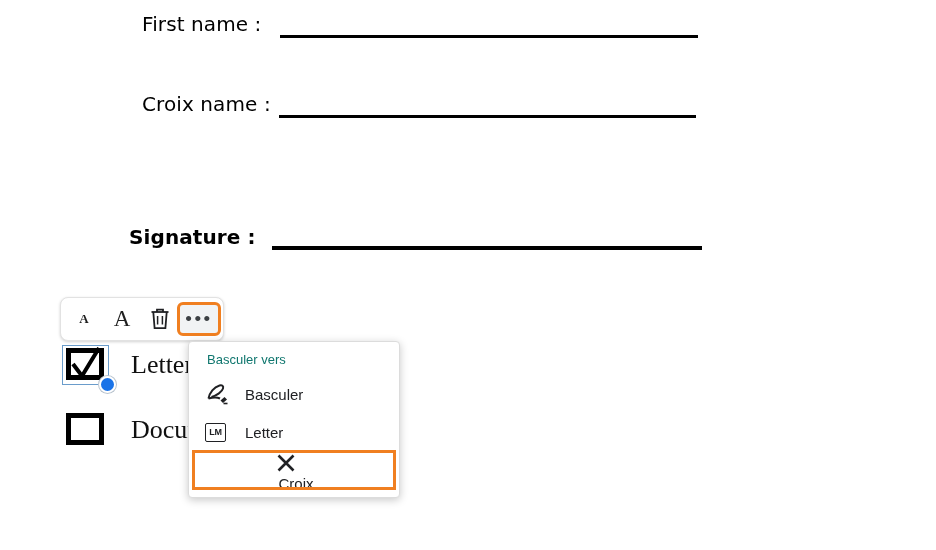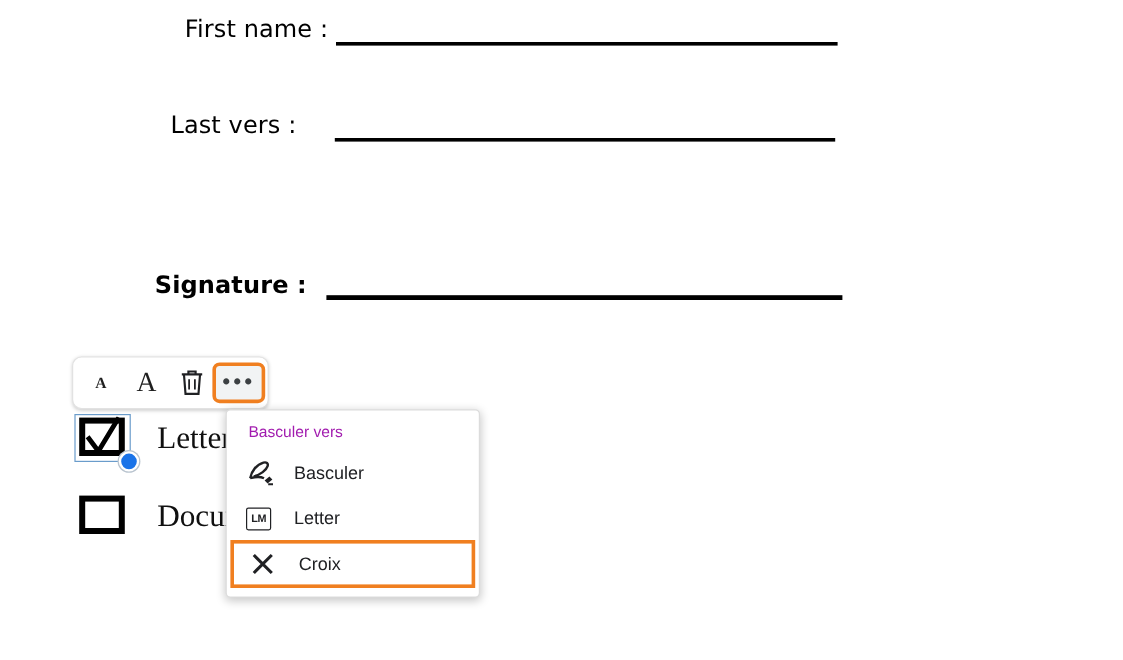--- a/index.html
+++ b/index.html
@@ -29,21 +29,21 @@
     letter-spacing: 0.1px;
   }
   .field-label.bold {
     font-weight: bold;
   }
   .field-rule {
     position: absolute;
     background: #000;
   }
 
-  #field-first-name { left: 154px; top: 12px; }
+  #field-first-name { left: 142px; top: 12px; }
   #rule-first-name  { left: 280px; top: 35px; width: 418px; height: 3px; }
 
   #field-last-name  { left: 142px; top: 92px; }
   #rule-last-name   { left: 279px; top: 115px; width: 417px; height: 3px; }
 
   #field-signature  { left: 129px; top: 225px; }
   #rule-signature   { left: 272px; top: 246px; width: 430px; height: 4px; }
 
   
   .option-row {
@@ -159,38 +159,39 @@
     width: 210px;
     background: #ffffff;
     border: 1px solid #dcdcdc;
     border-radius: 4px;
     box-shadow: 0 2px 8px rgba(0,0,0,0.22);
     padding: 6px 0 8px 0;
     z-index: 10;
   }
   .menu-header {
     font-size: 13px;
-    color: #a21caf;
+    color: #0f766e;
     padding: 4px 0 8px 18px;
     font-family: "Liberation Sans", sans-serif;
   }
   .menu-item {
     height: 38px;
     display: flex;
     align-items: center;
     padding: 0 12px 0 16px;
     font-size: 15px;
     color: #202124;
     position: relative;
     box-sizing: border-box;
   }
   .menu-item.highlighted {
     outline: 3px solid #f07f20;
     outline-offset: -2px;
     margin: 0 4px;
+    flex-direction: column;
   }
   .mi-icon {
     width: 26px;
     height: 24px;
     display: flex;
     align-items: center;
     justify-content: flex-start;
     margin-right: 14px;
     flex: none;
     color: #202124;
@@ -220,21 +221,21 @@
 </style>
 </head>
 <body>
 
 <div class="doc-field" id="field-first-name">
   <span class="field-label">First name :</span>
 </div>
 <div class="field-rule" id="rule-first-name"></div>
 
 <div class="doc-field" id="field-last-name">
-  <span class="field-label">Last vers :</span>
+  <span class="field-label">Croix name :</span>
 </div>
 <div class="field-rule" id="rule-last-name"></div>
 
 <div class="doc-field" id="field-signature">
   <span class="field-label bold">Signature :</span>
 </div>
 <div class="field-rule" id="rule-signature"></div>
 
 <div class="option-row" id="option-row-letter">
   <div class="checkbox-wrap">

